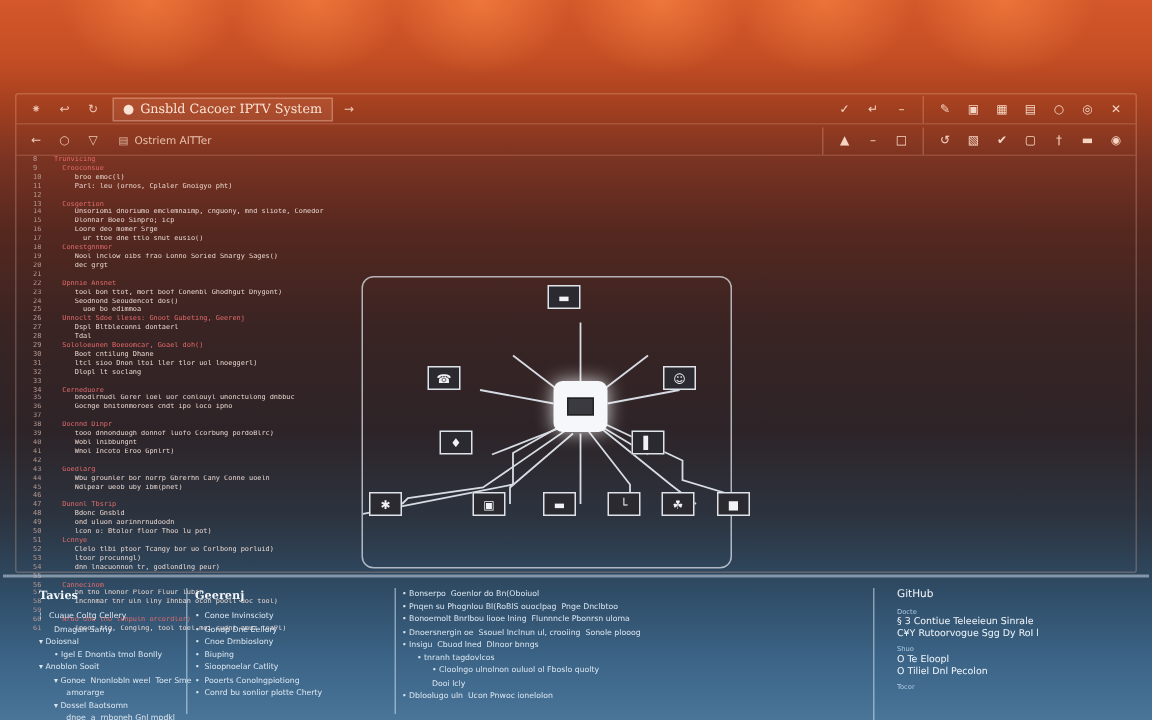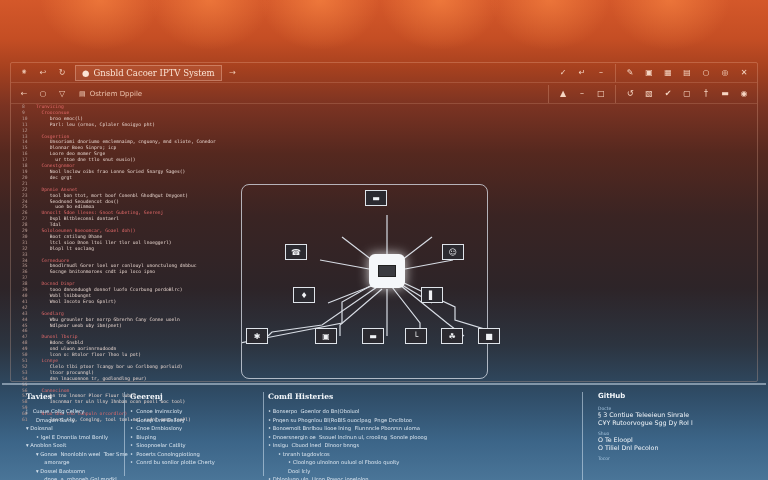--- a/index.html
+++ b/index.html
@@ -77,21 +77,21 @@
   </div>
 
   <div class="toolbar tb2">
     <div class="tb-group">
       <span class="tb-icon">←</span>
       <span class="tb-icon">○</span>
       <span class="tb-icon">▽</span>
     </div>
     <div class="crumb">
       <span>▤</span>
-      <span>Ostriem Dppile</span>
+      <span>Ostriem AITTer</span>
     </div>
     <div class="tb-right">
       <span class="sep"></span>
       <span class="ri">▲</span>
       <span class="ri">–</span>
       <span class="ri">□</span>
       <span class="sep"></span>
       <span class="ri">↺</span>
       <span class="ri">▧</span>
       <span class="ri">✔</span>
@@ -247,38 +247,37 @@
       <div class="it " style="white-space: pre;">•  Biuping</div>
       <div class="it " style="white-space: pre;"></div>
       <div class="it " style="white-space: pre;">•  Sioopnoelar Catlity</div>
       <div class="it " style="white-space: pre;">•  Pooerts Conolngpiotiong</div>
       <div class="it " style="white-space: pre;">•  Conrd bu sonlior plotte Cherty</div>
     </div>
 </div>
 <div class="vline" style="left:263px;top:392px;height:84px"></div>
 
 <div class="panel" style="left:268px;width:300px">
-  <h3>Comfl Histeries</h3>
   <div id="commit-list">
       <div class="it " style="white-space: pre;">• Bonserpo  Goenlor do Bn(Oboiuol</div>
       <div class="it " style="white-space: pre;">• Pnqen su Phognlou Bl(RoBlS ouoclpag  Pnge Dnclbtoo</div>
       <div class="it " style="white-space: pre;">• Bonoemolt Bnrlbou liooe lning  Flunnncle Pbonrsn uloma</div>
       <div class="it " style="white-space: pre;">• Dnoersnergin oe  Ssouel lnclnun ul, crooiing  Sonole plooog</div>
       <div class="it " style="white-space: pre;">• Insigu  Cbuod lned  Dlnoor bnngs</div>
       <div class="it " style="white-space: pre;"></div>
       <div class="it sub" style="white-space: pre;">• tnranh tagdovlcos</div>
       <div class="it sub2" style="white-space: pre;">• Cloolngo ulnolnon ouluol ol Fboslo quolty</div>
       <div class="it sub2" style="white-space: pre;">Dooi lcly</div>
       <div class="it " style="white-space: pre;">• Dbloolugo uln  Ucon Pnwoc ionelolon</div>
     </div>
 </div>
 <div class="vline" style="left:582px;top:392px;height:88px"></div>
 
 <div class="panel" style="left:598px;width:170px">
-  <h3 style="font-family:'DejaVu Sans',sans-serif;font-weight:bold;font-size:7px">GitHub</h3>
+  <h3 style="font-family:'DejaVu Sans',sans-serif;font-weight:normal;font-size:7px">GitHub</h3>
   <div id="github-list">
       <div class="gh-lbl">Docte</div>
       <div class="gh-val">§ 3 Contiue Teleeieun Sinrale</div>
       <div class="gh-val">C¥Y Rutoorvogue Sgg Dy RoI l</div>
       <div class="gh-lbl">Shuo</div>
       <div class="gh-val">O Te Eloopl</div>
       <div class="gh-val">O Tiliel Dnl Pecolon</div>
       <div class="gh-lbl">Tocor</div>
     </div>
 </div>

